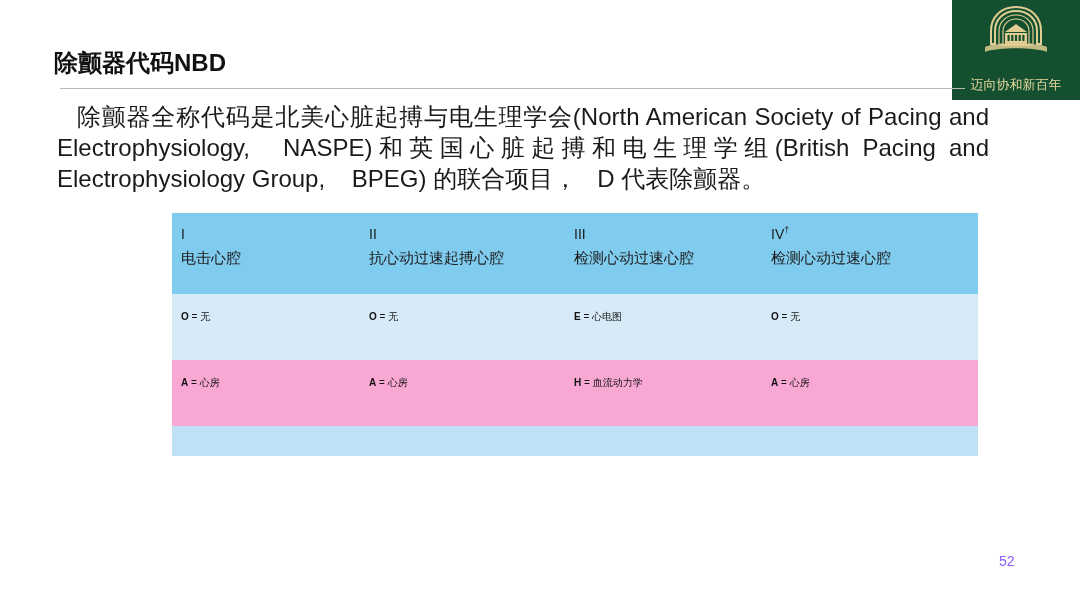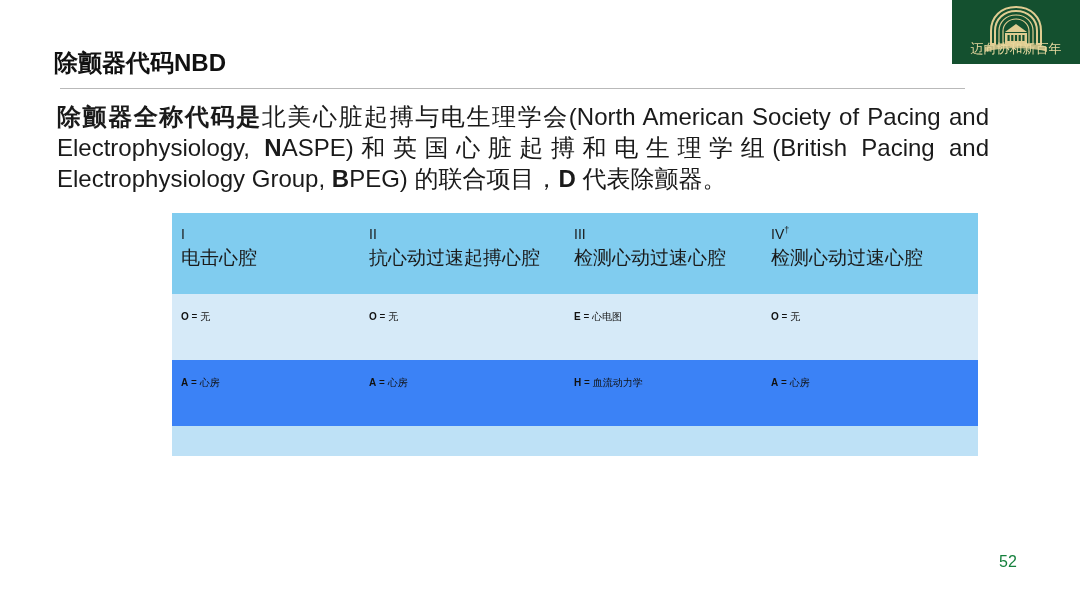--- a/index.html
+++ b/index.html
@@ -15,21 +15,21 @@
     overflow: hidden;
     color: #1a1a1a;
   }
 
   
   .logo-badge {
     position: absolute;
     left: 952px;
     top: 0px;
     width: 128px;
-    height: 64px;
+    height: 100px;
     background: #14502f;
     overflow: hidden;
   }
   .logo-emblem {
     position: absolute;
     left: 50%;
     top: 4px;
     transform: translateX(-50%);
     width: 74px;
     height: 54px;
@@ -72,21 +72,21 @@
     position: absolute;
     left: 57px;
     top: 101px;
     width: 932px;
     font-size: 24px;
     line-height: 31px;
     text-align: justify;
     color: #1a1a1a;
     font-family: "Liberation Sans", "DejaVu Sans", sans-serif;
   }
-  .body-para b { font-weight: bold; }
+  .body-para b { font-weight: normal; margin-left: 20px; }
 
   
   .code-table {
     position: absolute;
     left: 172px;
     top: 213px;
     width: 806px;
     border-collapse: collapse;
     table-layout: fixed;
   }
@@ -103,58 +103,58 @@
     font-size: 14px;
     line-height: 16px;
     color: #1a1a1a;
     font-family: "Liberation Sans", "DejaVu Sans", sans-serif;
   }
   .col-numeral sup {
     font-size: 9px;
     vertical-align: super;
   }
   .col-caption {
-    font-size: 19px;
+    font-size: 15px;
     line-height: 21px;
     margin-top: 5px;
     color: #1a1a1a;
     white-space: nowrap;
   }
   .body-row td {
     height: 53px;
     padding: 13px 0 0 9px;
     font-size: 10px;
     line-height: 20px;
     white-space: nowrap;
     color: #111111;
   }
   .body-row.shade-a td { background: #d6eaf8; }
-  .body-row.shade-b td { background: #3b82f6; }
+  .body-row.shade-b td { background: #f9a8d4; }
   .cell-key { font-weight: bold; }
   .tail-row td { height: 30px; }
   .tail-row.shade-b td { background: #bee1f6; }
 
   
   .footnote {
     position: absolute;
     left: 308px;
     top: 515px;
     font-size: 16px;
     line-height: 23px;
     color: #1a1a1a;
     white-space: nowrap;
   }
 
   
   .page-number {
     position: absolute;
     left: 999px;
     top: 553px;
-    font-size: 16px;
-    color: #15803d;
+    font-size: 14px;
+    color: #8b5cf6;
     text-align: right;
   }
 </style>
 </head>
 <body>
 
 <div class="logo-badge">
   <svg class="logo-emblem" viewBox="0 0 74 54">
     <path d="M37 3 C22 3 12 13 12 27 L12 40 L16 40 L16 27 C16 15 25 7 37 7 C49 7 58 15 58 27 L58 40 L62 40 L62 27 C62 13 52 3 37 3 Z" fill="none" stroke="#e0cd92" stroke-width="2"></path>
     <path d="M37 11 C27 11 20 18 20 27 L20 40 L24 40 L24 27 C24 20 30 15 37 15 C44 15 50 20 50 27 L50 40 L54 40 L54 27 C54 18 47 11 37 11 Z" fill="none" stroke="#e0cd92" stroke-width="1.2"></path>

